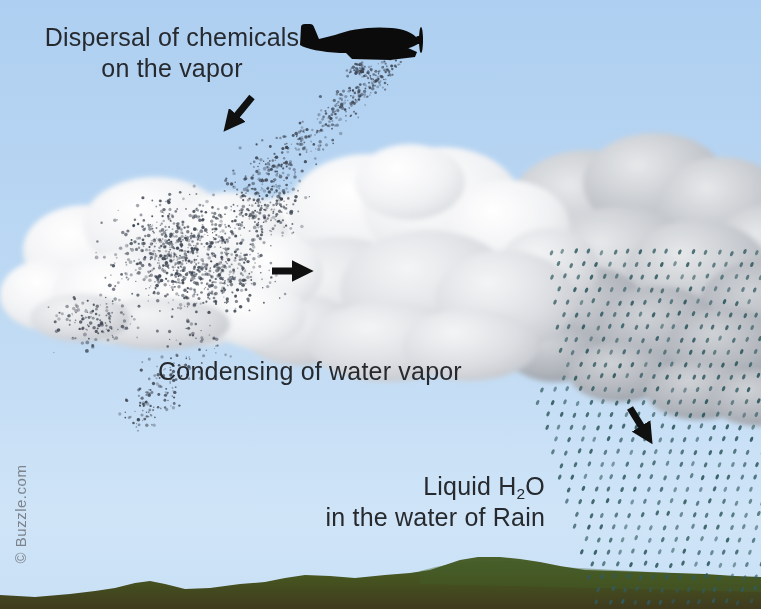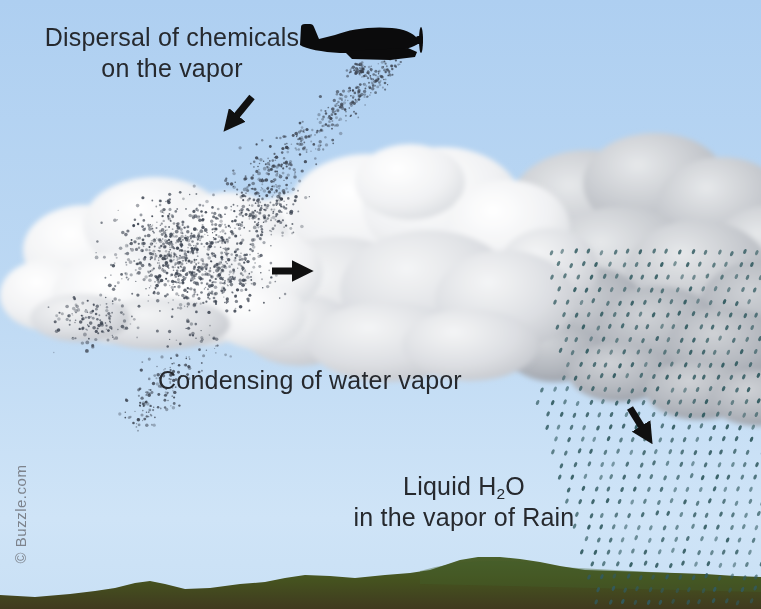--- a/index.html
+++ b/index.html
@@ -2434,21 +2434,21 @@
       <line x1="272" y1="271" x2="305" y2="271" marker-end="url(#ah)"></line>
       <line x1="630" y1="408" x2="648" y2="437" marker-end="url(#ah)"></line>
     </g>
   </svg>
 
   <div class="label" style="left:20px;top:22px;width:256px;margin-left:24px;">
     <div>Dispersal of chemicals</div>
     <div>on the vapor</div>
   </div>
 
-  <div class="label" style="left:150px;top:365px;width:320px;">Condensing of water vapor</div>
+  <div class="label" style="left:150px;top:356px;width:320px;">Condensing of water vapor</div>
 
-  <div class="label" style="left:350px;top:471px;width:228px;">
+  <div class="label" style="left:317px;top:471px;width:228px;text-align:right;">
     <div><span>Liquid H</span><span class="sub">2</span><span>O</span></div>
-    <div>in the vapor of Rain</div>
+    <div>in the water of Rain</div>
   </div>
 
   <div class="watermark">© Buzzle.com</div>
 </div>
 
 </body></html>

